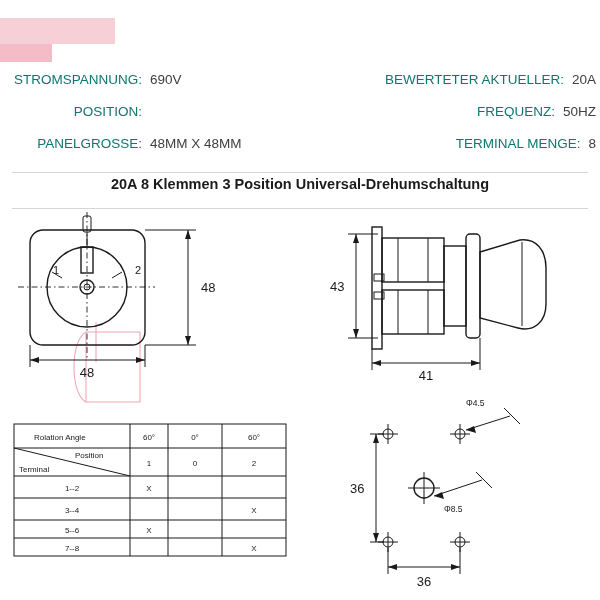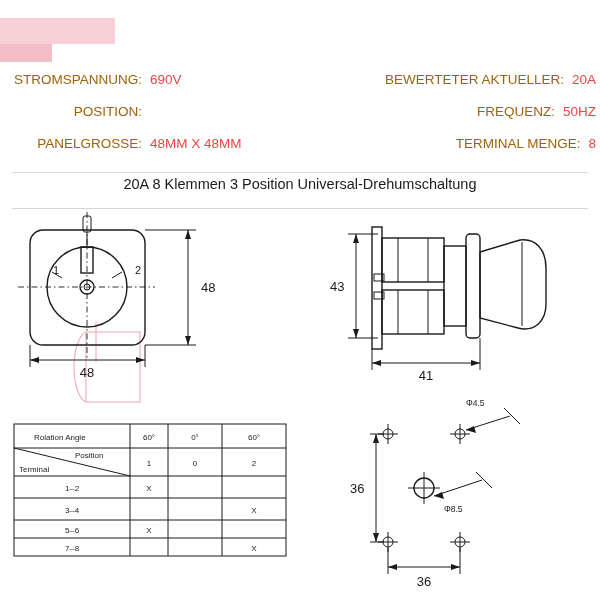--- a/index.html
+++ b/index.html
@@ -53,28 +53,28 @@
   }
   .spec-col {
     display: flex;
     align-items: baseline;
   }
   .spec-col.left { width: 330px; }
   .spec-col.right { width: 266px; justify-content: flex-end; }
   .spec-label {
     text-align: right;
     font-size: 13.5px;
-    color: #a16207;
+    color: #0f766e;
     white-space: nowrap;
   }
   .spec-col.left .spec-label { width: 142px; }
   .spec-col.right .spec-label { width: 182px; }
   .spec-value {
     font-size: 13.5px;
-    color: #ef4444;
+    color: #404040;
     padding-left: 8px;
     white-space: nowrap;
   }
 
   
   .divider {
     position: absolute;
     left: 12px;
     width: 576px;
     height: 1px;
@@ -83,20 +83,21 @@
   #div-top { top: 172px; }
   #div-bottom { top: 208px; }
 
   .subtitle {
     position: absolute;
     top: 176px; left: 0;
     width: 600px;
     text-align: center;
     font-size: 14.5px;
     color: #1b1b1b;
+    font-weight: bold;
   }
 
   
   .drawings {
     position: absolute;
     top: 212px; left: 0;
     width: 600px;
     height: 388px;
   }
   svg.dw { display: block; }

